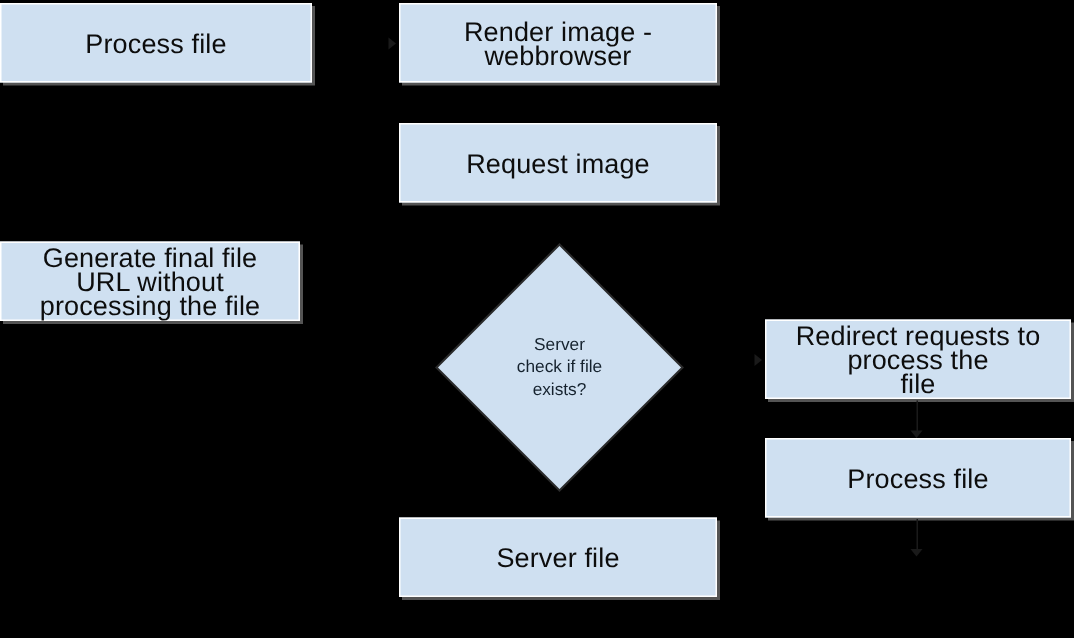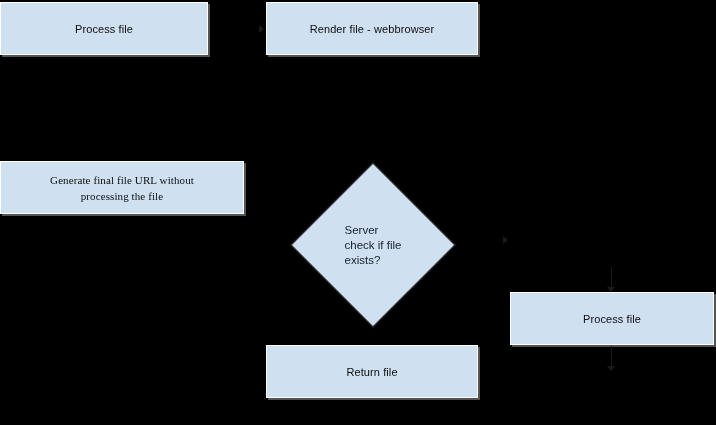--- a/index.html
+++ b/index.html
@@ -22,21 +22,21 @@
     position: absolute;
     box-sizing: border-box;
     background: #cfe0f1;
     border: 1px solid #ffffff;
     box-shadow: 2px 2px 0 0 #545454;
     display: flex;
     align-items: center;
     justify-content: center;
     text-align: center;
     color: #0d0d0d;
-    font-size: 11px;
+    font-size: 18px;
     line-height: 16px;
     letter-spacing: 0.1px;
     padding: 2px 8px;
   }
   .node-label {
     display: block;
     width: 100%;
     white-space: pre-line;
   }
   
@@ -53,20 +53,21 @@
   }
   .diamond .diamond-label {
     position: absolute;
     left: 0;
     top: 0;
     width: 100%;
     height: 100%;
     display: flex;
     align-items: center;
     justify-content: center;
+    text-align: center;
     font-size: 11.5px;
     line-height: 15px;
     color: #15222e;
     white-space: pre-line;
   }
   
   .conn {
     position: absolute;
     background: #1a1a1a;
   }
@@ -93,45 +94,52 @@
 </head>
 <body>
 
 <div id="canvas">
 
   <div class="node" style="left:0px; top:2px; width:208px; height:53px;">
     <span class="node-label">Process file</span>
   </div>
 
 
-  <div class="node" style="left:0px; top:161px; width:244px; height:53px;font-family:Liberation Serif, serif;">
+  <div class="node" style="left:0px; top:161px; width:200px; height:53px;">
     <span class="node-label">Generate final file URL without
 processing the file</span>
   </div>
 
 
   <div class="node" style="left:266px; top:2px; width:212px; height:53px;">
-    <span class="node-label">Render file - webbrowser</span>
+    <span class="node-label">Render image - webbrowser</span>
   </div>
   <div class="arrow-right" style="left:259px; top:25px;"></div>
 
+  <div class="node" style="left:266px; top:82px; width:212px; height:53px;">
+    <span class="node-label">Request image</span>
+  </div>
 
   <div class="diamond" style="left:290px; top:162px; width:166px; height:166px;">
     <svg class="diamond-shape" viewBox="0 0 166 166" preserveAspectRatio="none">
       <polygon points="83,1 165,83 83,165 1,83" fill="#cfe0f1" stroke="#2b2b2b" stroke-width="1.4"></polygon>
     </svg>
     <div class="diamond-label">Server
 check if file
 exists?</div>
   </div>
 
   <div class="node" style="left:266px; top:345px; width:212px; height:53px;">
-    <span class="node-label">Return file</span>
+    <span class="node-label">Server file</span>
   </div>
 
+  <div class="node" style="left:510px; top:213px; width:204px; height:53px;">
+    <span class="node-label">Redirect requests to process the
+file</span>
+  </div>
   <div class="arrow-right" style="left:503px; top:236px;"></div>
 
   <div class="conn conn-v" style="left:611px; top:267px; height:22px;"></div>
   <div class="arrow-down" style="left:607px; top:287px;"></div>
 
   <div class="node" style="left:510px; top:292px; width:204px; height:53px;">
     <span class="node-label">Process file</span>
   </div>
 
   <div class="conn conn-v" style="left:611px; top:346px; height:22px;"></div>

